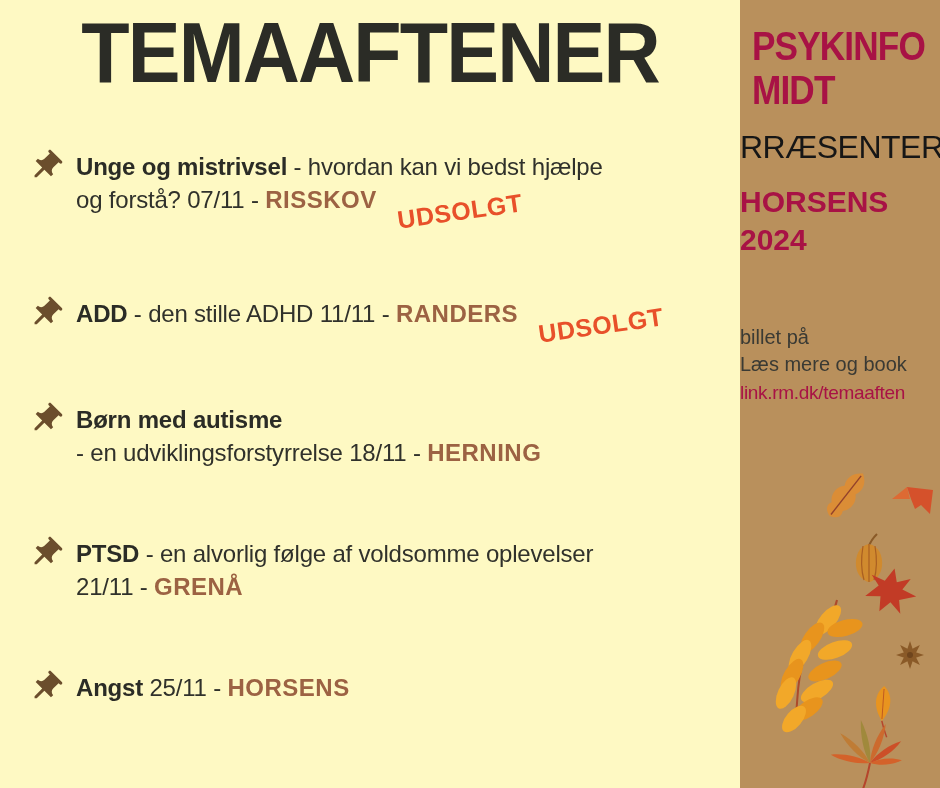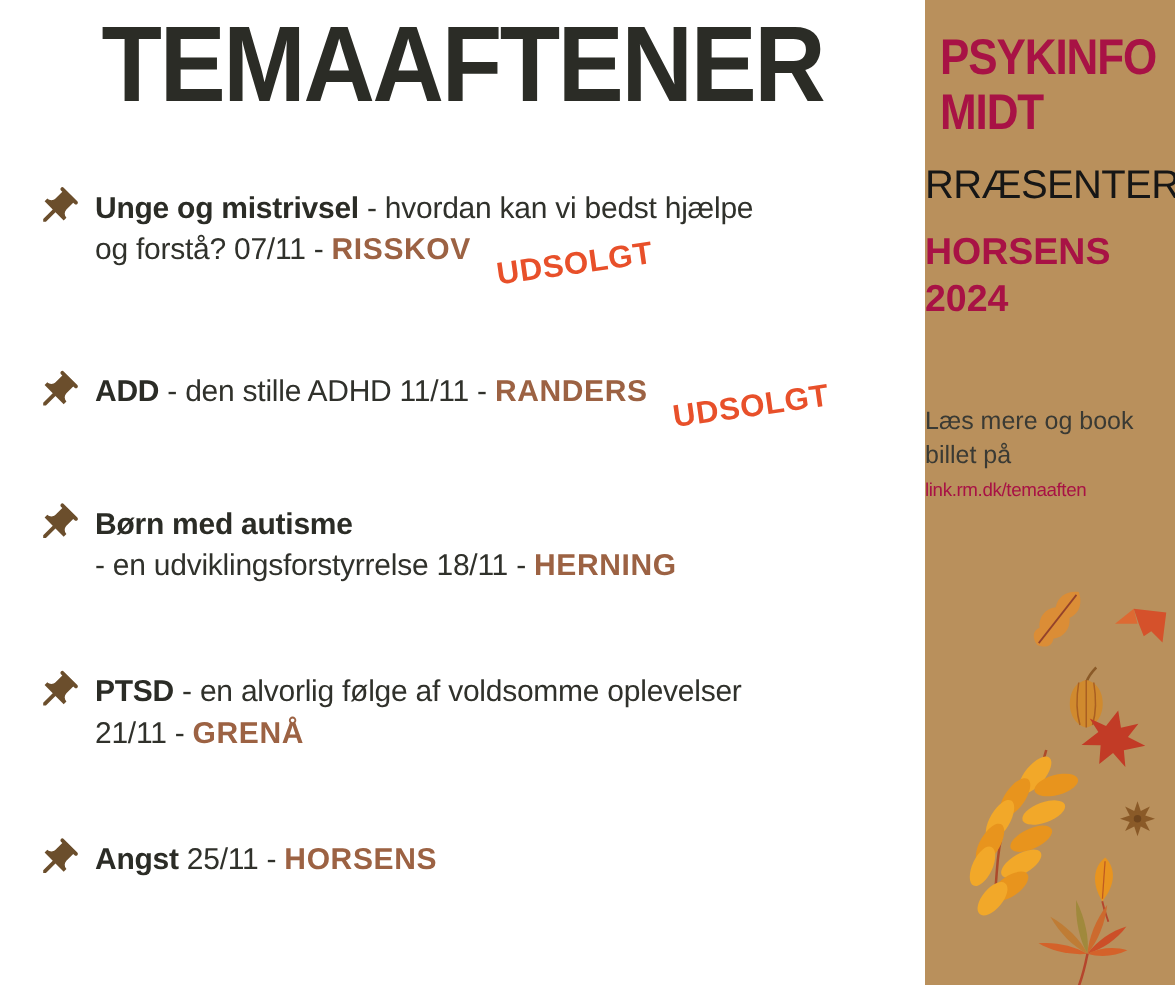--- a/index.html
+++ b/index.html
@@ -10,21 +10,21 @@
     position: relative;
     width: 940px; height: 788px;
     background: #e9e6e0;
     overflow: hidden;
   }
 
   
   .main {
     position: absolute; left: 0; top: 0;
     width: 740px; height: 788px;
-    background: #ffffff;
+    background: #fef9c3;
     padding-left: 32px;
   }
   .title {
     position: absolute; top: 0; left: 0; width: 740px;
     text-align: center;
     font-size: 86px; line-height: 105px;
     font-weight: 800;
     letter-spacing: -2px;
     color: #2b2c26;
     transform: scaleX(0.92);
@@ -80,21 +80,21 @@
     font-size: 30px; line-height: 38px;
     font-weight: 800; letter-spacing: 0;
     color: #a81245;
   }
   .booking {
     position: absolute; top: 324px; left: 0; width: 200px;
     font-size: 20px; line-height: 27px;
     color: #3a3a34;
   }
   .booking-link {
-    font-size: 15px; line-height: 29px;
+    font-size: 19px; line-height: 29px;
     color: #a81245; letter-spacing: -0.3px;
     white-space: nowrap;
   }
   .leaves {
     position: absolute; left: 0; bottom: 0;
     width: 200px; height: 330px;
     display: block;
   }
 </style>
 </head>
@@ -164,22 +164,22 @@
     </div>
 
     <div class="presents">RRÆSENTERER</div>
 
     <div class="monthyear">
       <div>HORSENS</div>
       <div>2024</div>
     </div>
 
     <div class="booking">
+      <div>billet på</div>
       <div>Læs mere og book</div>
-      <div>billet på</div>
       <div class="booking-link">link.rm.dk/temaaften</div>
     </div>
 
     <svg class="leaves" viewBox="0 0 200 330">
 
       <g transform="translate(107,36) rotate(38)">
         <path d="M0,-26 C8,-21 11,-13 7,-5 C13,1 13,10 7,16 C10,21 7,26 0,28 C-7,26 -10,21 -7,16 C-13,10 -13,1 -7,-5 C-11,-13 -8,-21 0,-26 Z" fill="#db8d36"></path>
         <line x1="0" y1="-23" x2="0" y2="26" stroke="#93422b" stroke-width="1.4"></line>
       </g>
 

